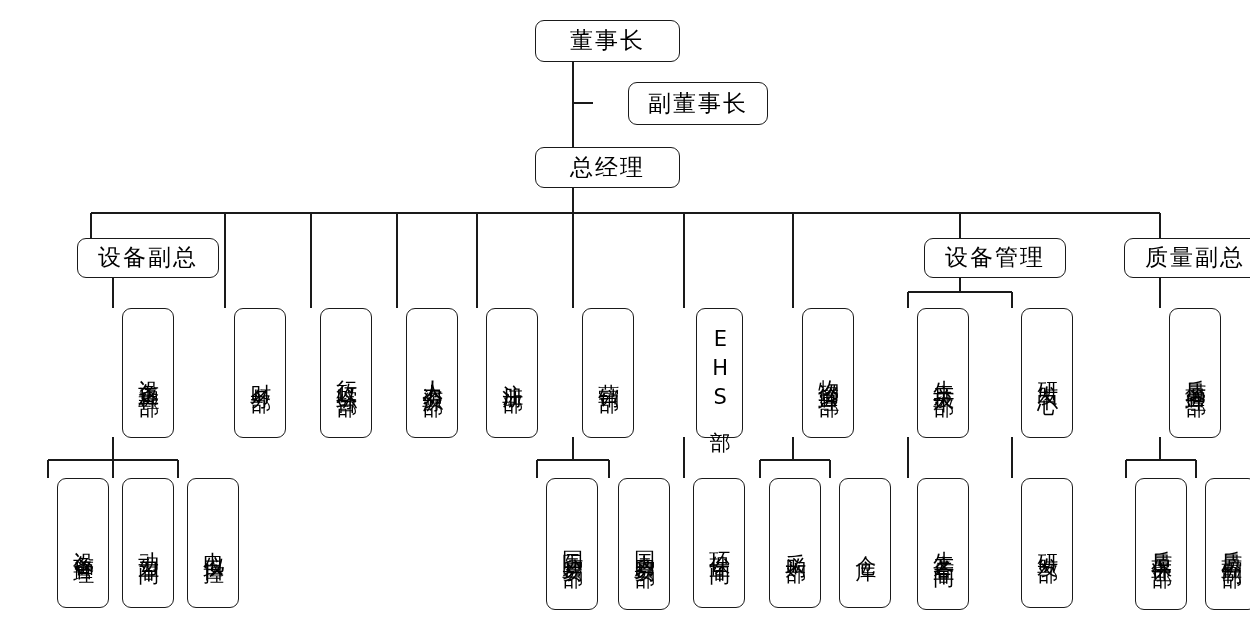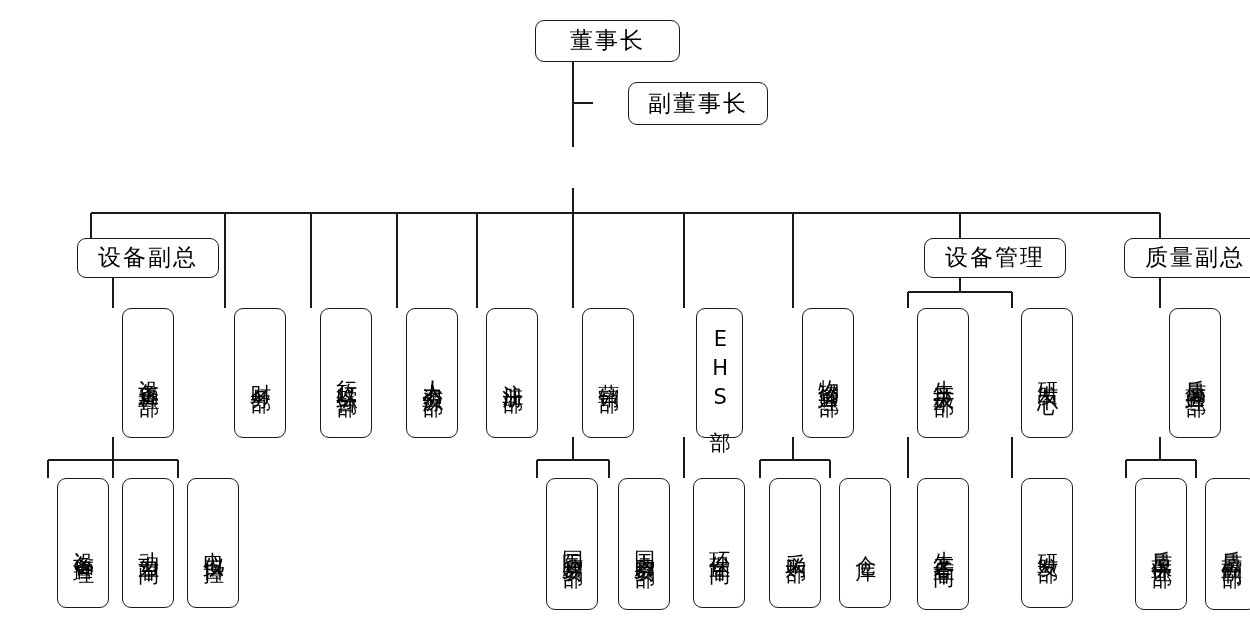--- a/index.html
+++ b/index.html
@@ -128,20 +128,23 @@
   </svg>
 
   <div class="node h" style="left:500px; top:20px; width:145px; height:42px;">
     <span class="txt">董事长</span>
   </div>
 
   <div class="node h" style="left:593px; top:82px; width:140px; height:43px;">
     <span class="txt">副董事长</span>
   </div>
 
+  <div class="node h" style="left:500px; top:147px; width:145px; height:41px;">
+    <span class="txt">总经理</span>
+  </div>
 
   <div class="node h" style="left:42px; top:238px; width:142px; height:40px;align-items:center;">
     <span class="txt">设备副总</span>
   </div>
 
   <div class="node h" style="left:889px; top:238px; width:142px; height:40px;">
     <span class="txt">设备管理</span>
   </div>
 
   <div class="node h" style="left:1089px; top:238px; width:142px; height:40px;">

